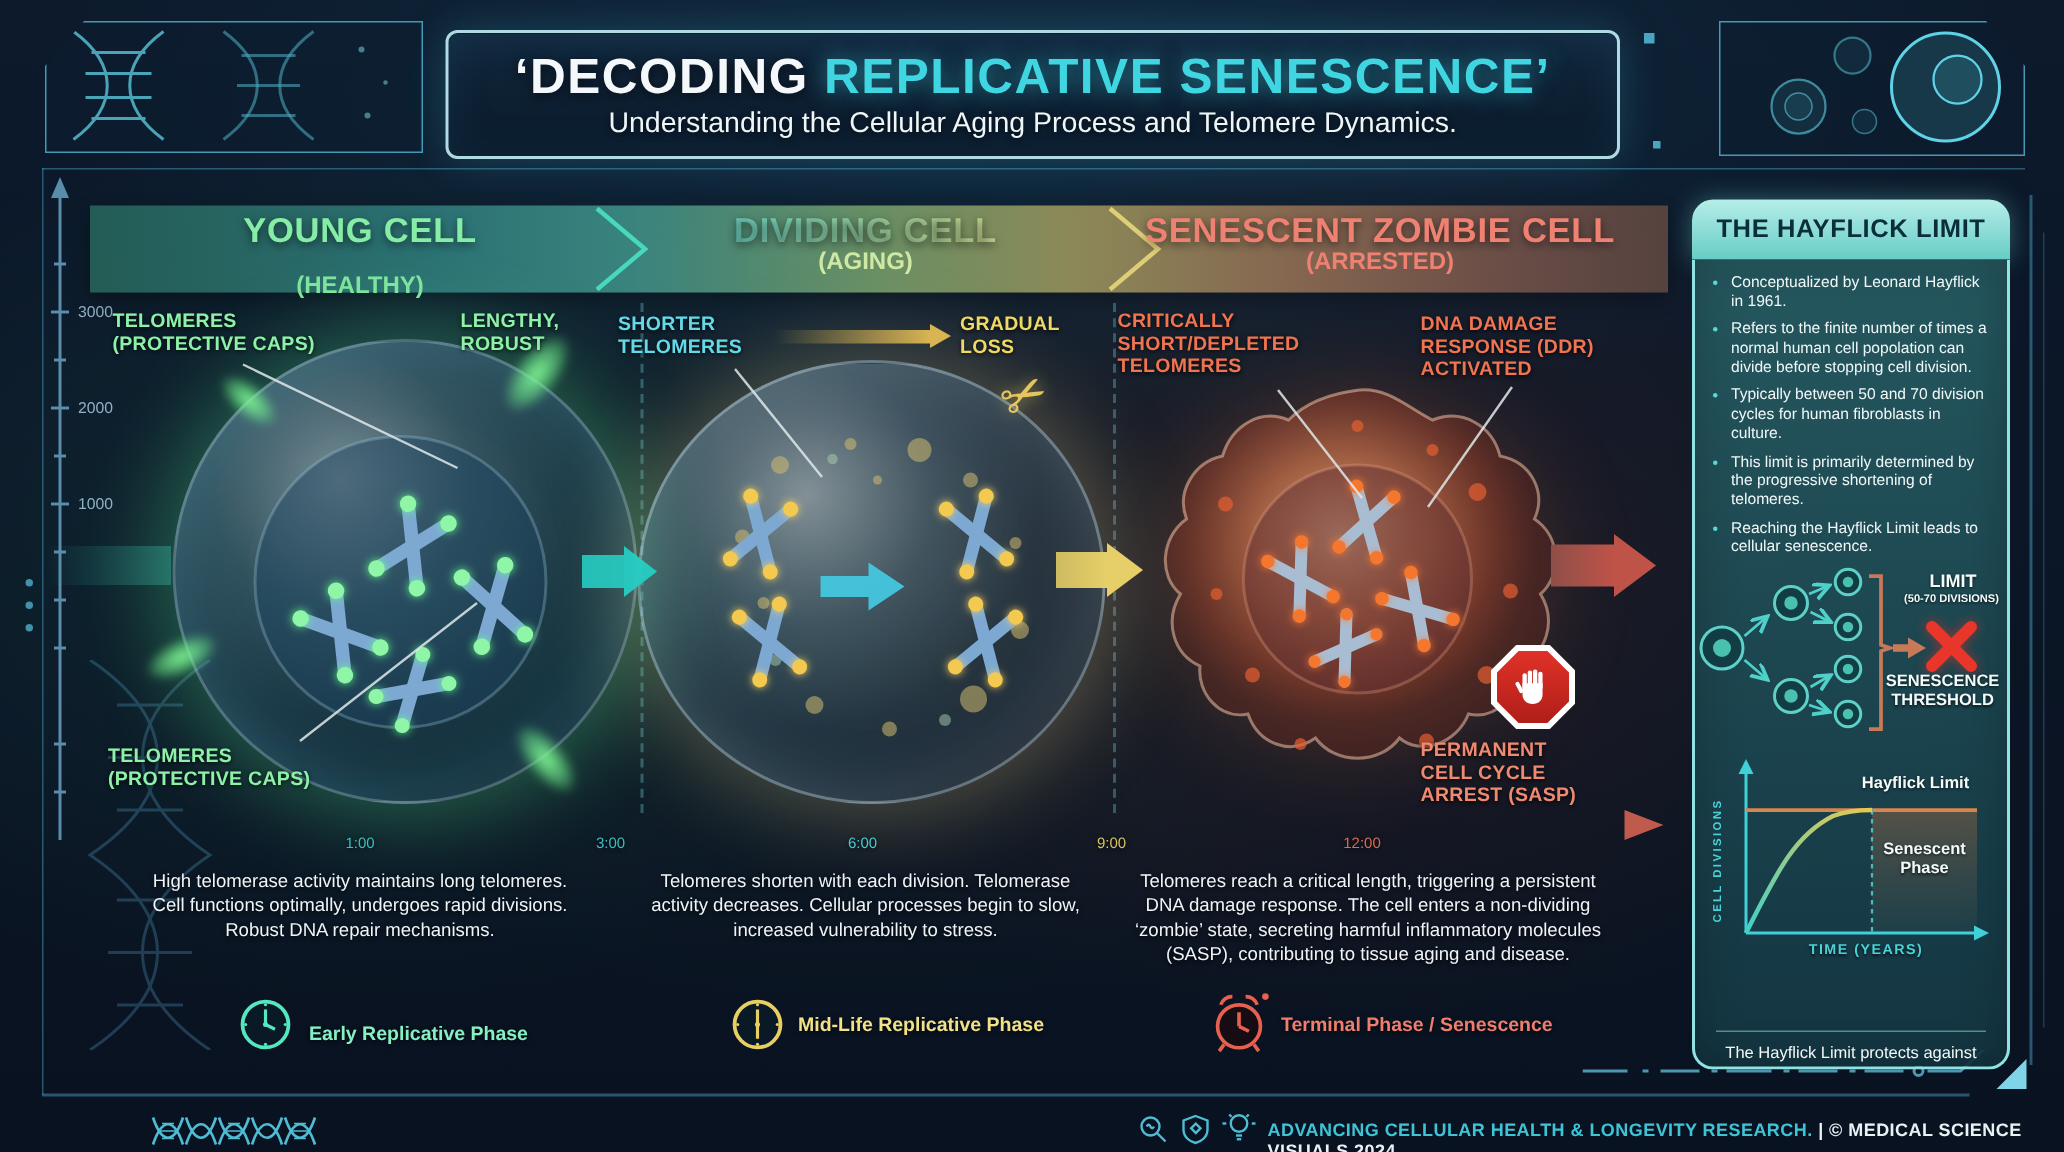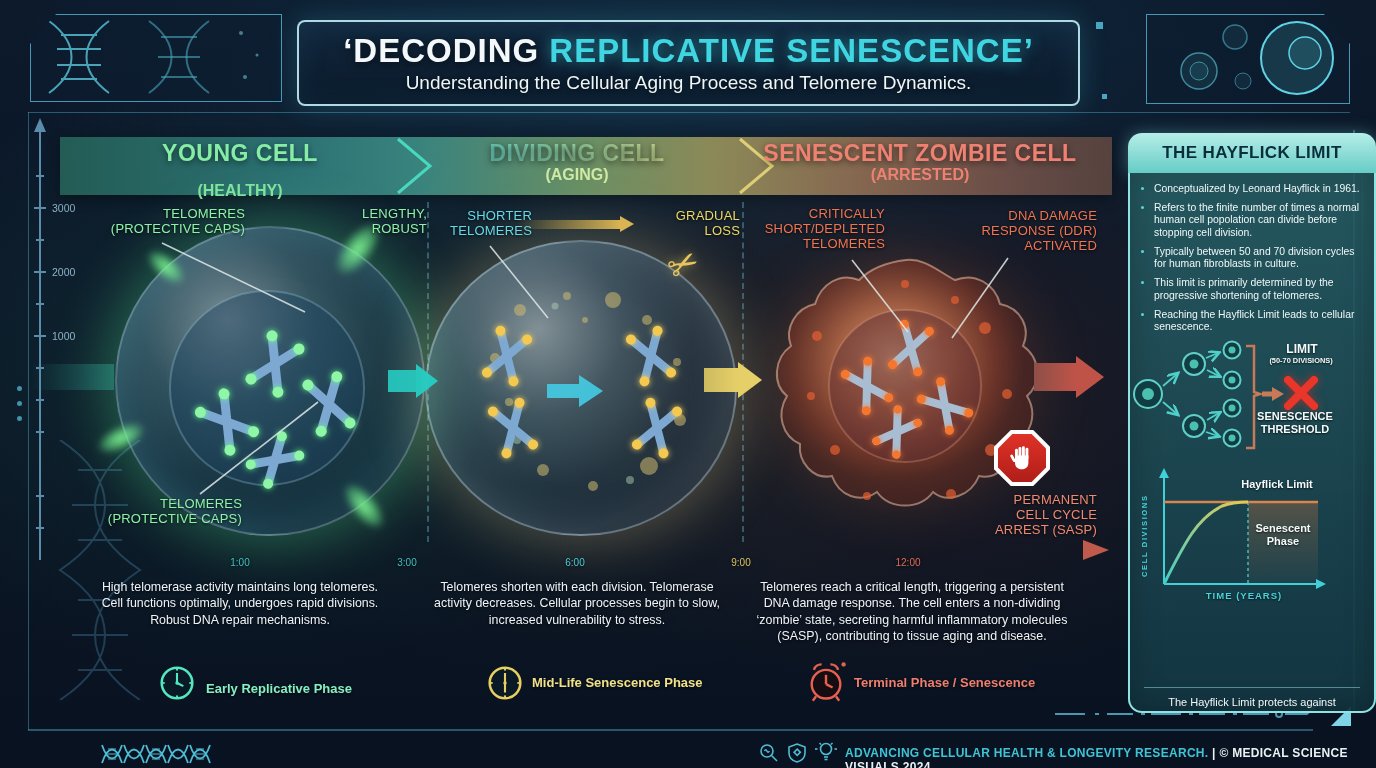--- a/index.html
+++ b/index.html
@@ -47,40 +47,40 @@
   .cell{position:absolute;}
   .membrane{position:absolute;inset:0;border-radius:50%;}
   .m-young{background:radial-gradient(circle at 36% 30%, rgba(218,242,246,.50) 0%, rgba(132,192,208,.30) 30%, rgba(64,124,146,.24) 55%, rgba(32,84,104,.30) 72%, rgba(22,62,84,.18) 78%, transparent 81%);
     border:2px solid rgba(190,236,242,.35);
     box-shadow:0 0 55px 10px rgba(90,245,150,.30), inset 0 0 45px rgba(120,225,235,.25);}
   .m-div{background:radial-gradient(circle at 36% 30%, rgba(230,244,248,.52) 0%, rgba(160,200,216,.30) 30%, rgba(90,130,150,.22) 55%, rgba(60,90,110,.28) 72%, rgba(40,70,90,.16) 78%, transparent 81%);
     border:2px solid rgba(220,240,245,.4);
     box-shadow:0 0 55px 10px rgba(235,210,140,.28), inset 0 0 45px rgba(200,220,220,.22);}
   .spike{position:absolute;filter:blur(3px);background:radial-gradient(ellipse at center, rgba(130,250,150,.95) 0%, rgba(110,240,140,.5) 45%, transparent 72%);}
   
-  .ann{position:absolute;font-weight:400;font-size:13px;line-height:1.16;text-align:right;letter-spacing:.2px;text-shadow:0 1px 3px rgba(0,0,0,.8);}
+  .ann{position:absolute;font-weight:700;font-size:13px;line-height:1.16;text-align:left;letter-spacing:.2px;text-shadow:0 1px 3px rgba(0,0,0,.8);}
   .c-green{color:#8df2a8;} .c-cyan{color:#64d9e8;} .c-yel{color:#eed964;} .c-org{color:#ef7450;} .c-sal{color:#ef8a70;}
   .scissors{position:absolute;font-family:"DejaVu Sans",sans-serif;font-size:36px;color:#e6c45e;transform:rotate(-28deg);text-shadow:0 0 10px rgba(230,200,100,.6);}
   
   .flow{position:absolute;}
   .flow .body{position:absolute;left:0;}
   .flow .head{position:absolute;width:0;height:0;}
   
   .octo-out{position:absolute;width:56px;height:56px;background:#fff;filter:drop-shadow(0 0 8px rgba(255,60,40,.6));
     clip-path:polygon(30% 0,70% 0,100% 30%,100% 70%,70% 100%,30% 100%,0 70%,0 30%);}
   .octo-in{position:absolute;left:4px;top:4px;width:48px;height:48px;background:linear-gradient(180deg,#e03228,#b01e18);
     clip-path:polygon(30% 0,70% 0,100% 30%,100% 70%,70% 100%,30% 100%,0 70%,0 30%);display:flex;align-items:center;justify-content:center;}
   
   .tl-label{position:absolute;top:557px;width:70px;text-align:center;font-size:10px;font-weight:500;text-shadow:0 1px 3px rgba(0,0,0,.7);}
   
   .desc{position:absolute;top:579px;font-size:12.4px;font-weight:500;line-height:1.32;text-align:center;color:#eef4f8;text-shadow:0 1px 3px rgba(0,0,0,.8);}
   
   .phase-label{position:absolute;font-size:13px;font-weight:600;text-shadow:0 1px 3px rgba(0,0,0,.7);}
   
-  .sidebar{position:absolute;left:1128px;top:133px;width:248px;height:580px;}
+  .sidebar{position:absolute;left:1128px;top:133px;width:212px;height:580px;}
   .sb-head{height:40px;border-radius:14px 14px 0 0;background:linear-gradient(180deg,#b6eee8,#67ccc6);
     text-align:center;line-height:40px;font-size:17px;font-weight:800;letter-spacing:.4px;color:#0b2e3d;
     box-shadow:0 0 16px rgba(120,230,225,.35);}
   .sb-body{position:relative;height:540px;border:2px solid #8fe3e3;border-top:none;border-radius:0 0 14px 14px;
     background:linear-gradient(180deg,rgba(40,96,102,.88),rgba(20,56,68,.92));overflow:hidden;
     box-shadow:inset 0 0 30px rgba(0,0,0,.25);}
   .sb-body ul{margin:10px 8px 0 8px;padding-left:16px;}
   .sb-body li{font-size:10.4px;line-height:1.22;color:#f0f8f8;margin-bottom:6px;}
   .sb-body li::marker{color:#56d8d8;}
   .sb-label{position:absolute;color:#f4fafa;text-align:center;text-shadow:0 1px 2px rgba(0,0,0,.7);}
@@ -559,21 +559,21 @@
         <line x1="18" y1="18" x2="18" y2="27"></line>
       </g>
     <g fill="#e8cf62">
         <circle cx="18" cy="5.5" r="1"></circle>
         <circle cx="30.5" cy="18" r="1"></circle>
         <circle cx="18" cy="30.5" r="1"></circle>
         <circle cx="5.5" cy="18" r="1"></circle>
         <circle cx="18" cy="18" r="1.6"></circle>
       </g>
   </svg>
-  <div class="phase-label" style="left:532px;top:675px;color:#f1e187;">Mid-Life Senescence Phase</div>
+  <div class="phase-label" style="left:532px;top:675px;color:#f1e187;">Mid-Life Replicative Phase</div>
 
   <svg class="abs" style="left:804px;top:660px;" width="44" height="44" viewBox="0 0 40 40">
     <g stroke="#e8604e" stroke-width="2.2" fill="none">
       <circle cx="20" cy="22" r="13" fill="rgba(30,10,10,.6)"></circle>
       <path d="M9,9 A7 7 0 0 1 16,4"></path>
         <path d="M31,9 A7 7 0 0 0 24,4"></path>
       <line x1="11" y1="33" x2="8" y2="37"></line>
         <line x1="29" y1="33" x2="32" y2="37"></line>
       <line x1="20" y1="22" x2="20" y2="13.5"></line>
         <line x1="20" y1="22" x2="26" y2="25"></line>

